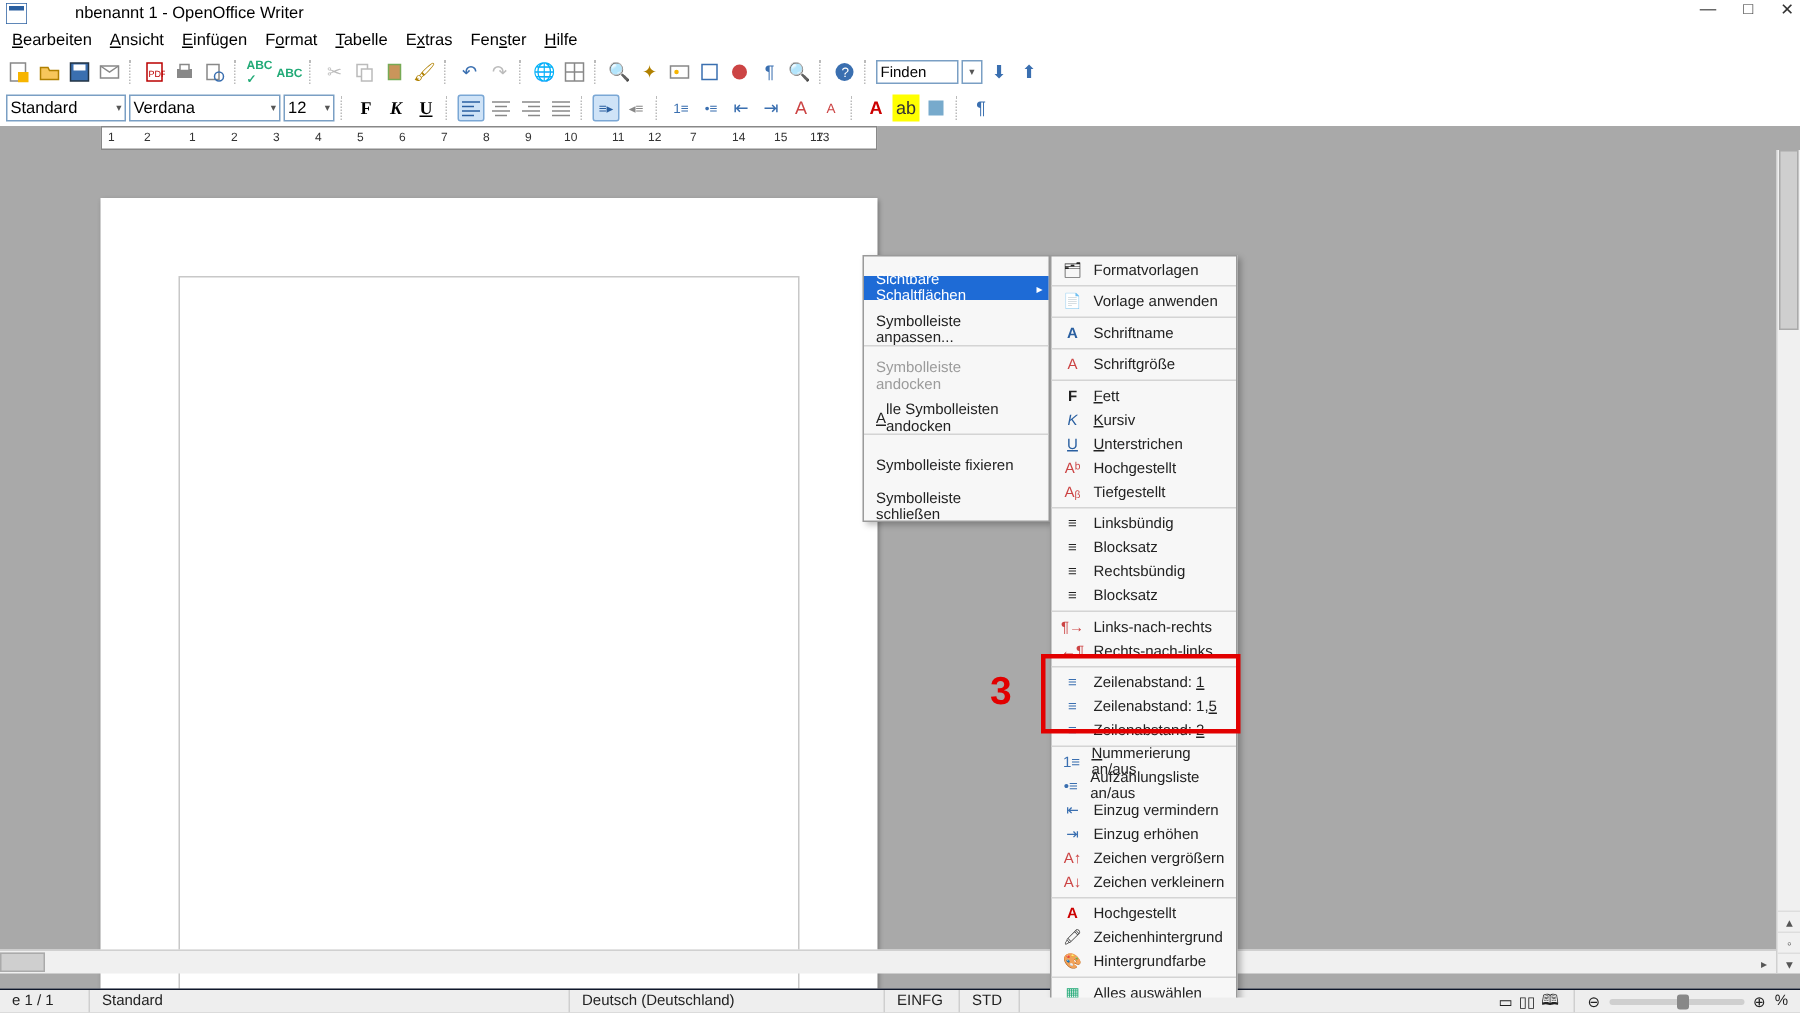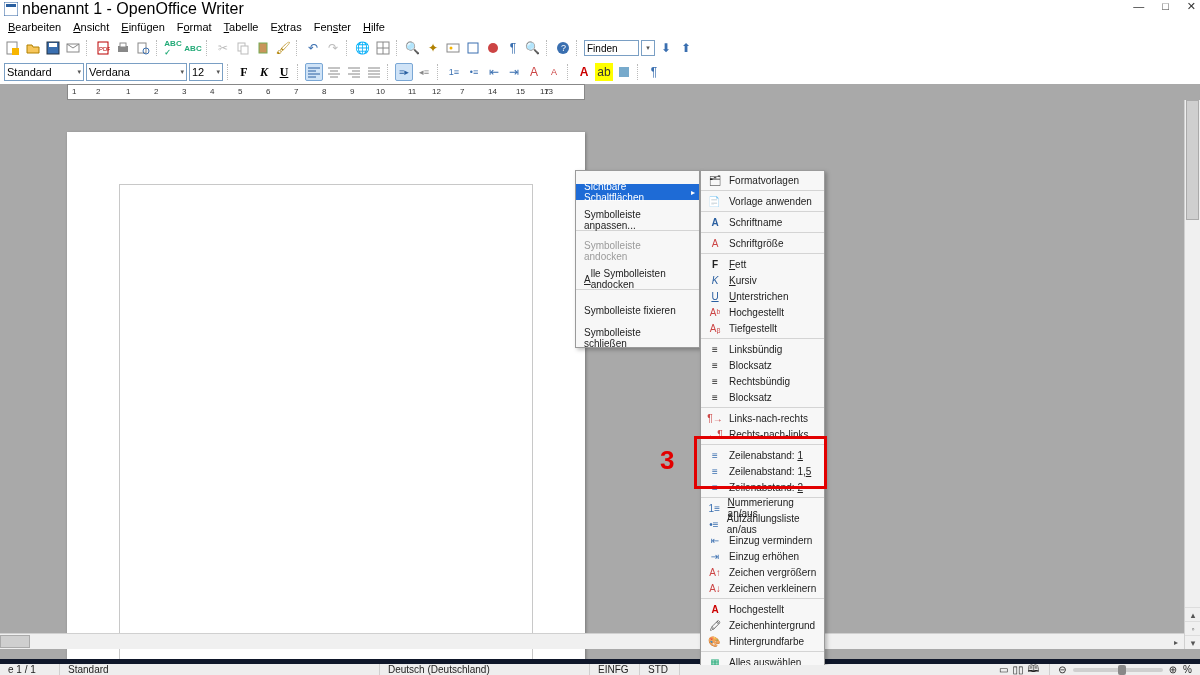--- a/index.html
+++ b/index.html
@@ -1,20 +1,20 @@
 <!DOCTYPE html>
 <html><head>
 <meta charset="utf-8">
 <style>
 * { box-sizing: border-box; margin: 0; padding: 0; font-family: "Segoe UI", Tahoma, sans-serif; }
 body { width: 1200px; height: 675px; overflow: hidden; background: #fff; font-size: 11px; position: relative; }
 
 .titlebar { height: 18px; background: #fff; display: flex; align-items: center; padding: 0 4px; position: relative; }
 .titlebar .icon { width: 14px; height: 14px; margin-right: 4px; display: inline-block; }
-.titlebar .title { font-size: 16px; color: #000; }
+.titlebar .title { font-size: 11px; color: #000; margin-left: 28px; }
 .win-controls { position: absolute; right: 4px; top: 0; display: flex; gap: 18px; }
 .win-controls span { font-size: 11px; color: #333; cursor: default; }
 
 .menubar { height: 18px; display: flex; align-items: center; padding: 0 2px; background: #fff; }
 .menubar .item { padding: 1px 6px; font-size: 11px; color: #000; }
 .menubar .item u { text-decoration: underline; }
 
 .toolbar { height: 24px; background: #fff; display: flex; align-items: center; padding: 0 4px; border-bottom: 0; gap: 2px; }
 .toolbar .btn { width: 18px; height: 18px; display: flex; align-items: center; justify-content: center; font-size: 12px; }
 .toolbar .sep { width: 4px; height: 16px; border-left: 1px dotted #bbb; margin: 0 2px; }
@@ -41,21 +41,21 @@
 .textarea { position: absolute; left: 52px; top: 52px; width: 414px; height: 490px; border: 1px solid #c8c8c8; }
 
 .hscroll { position:absolute; left:0; bottom:16px; right:16px; height:16px; background:#f0f0f0; border-top:1px solid #d0d0d0;}
 .hscroll .thumb{position:absolute;left:0;top:1px;height:13px;width:30px;background:#cfcfcf;border:1px solid #aaa;}
 .hscroll .arrow-r{position:absolute;right:0;top:0;width:16px;height:16px;display:flex;align-items:center;justify-content:center;font-size:8px;color:#555;}
 .vscroll{position:absolute;right:0;top:0;width:16px;bottom:16px;background:#f0f0f0;border-left:1px solid #d0d0d0;}
 .vscroll .thumb{position:absolute;top:0;left:1px;width:13px;height:120px;background:#cfcfcf;border:1px solid #aaa;}
 .vscroll .mini{position:absolute;bottom:0;left:0;width:16px;display:flex;flex-direction:column;}
 .vscroll .mini span{height:14px;display:flex;align-items:center;justify-content:center;font-size:9px;color:#555;border-top:1px solid #ddd;}
 
-.statusbar { position:absolute; left:0; right:0; bottom:0; height: 16px; background: #eeeeee; border-top: 5px solid #0f172a; display: flex; align-items: center; font-size: 10px; color: #222; }
+.statusbar { position:absolute; left:0; right:0; bottom:0; height: 16px; background: #eeeeee; border-top: 1px solid #0f172a; display: flex; align-items: center; font-size: 10px; color: #222; }
 .statusbar .cell { padding: 0 8px; border-right: 1px solid #cfcfcf; height: 100%; display:flex; align-items:center;}
 .statusbar .spacer{flex:1}
 .statusbar .icons span{margin:0 2px;font-size:10px;}
 .statusbar .slider{width:90px;height:4px;background:#cfcfcf;margin:0 6px;position:relative;border-radius:2px;}
 .statusbar .slider .knob{position:absolute;left:50%;top:-3px;width:8px;height:10px;background:#888;border-radius:2px;}
 
 
 .ctx1 { position: absolute; left: 575px; top: 70px; width: 125px; background: #f7f7f7; border: 1px solid #9a9a9a; box-shadow: 2px 2px 4px rgba(0,0,0,.25); z-index: 50; padding:1px 0;}
 .ctx1 .row { height: 16px; display: flex; align-items: center; padding: 0 14px 0 8px; font-size: 10px; color: #222; position:relative;margin-top:12px;}
 .ctx1 .row.hl { background: #1e6bd6; color: #fff; }

